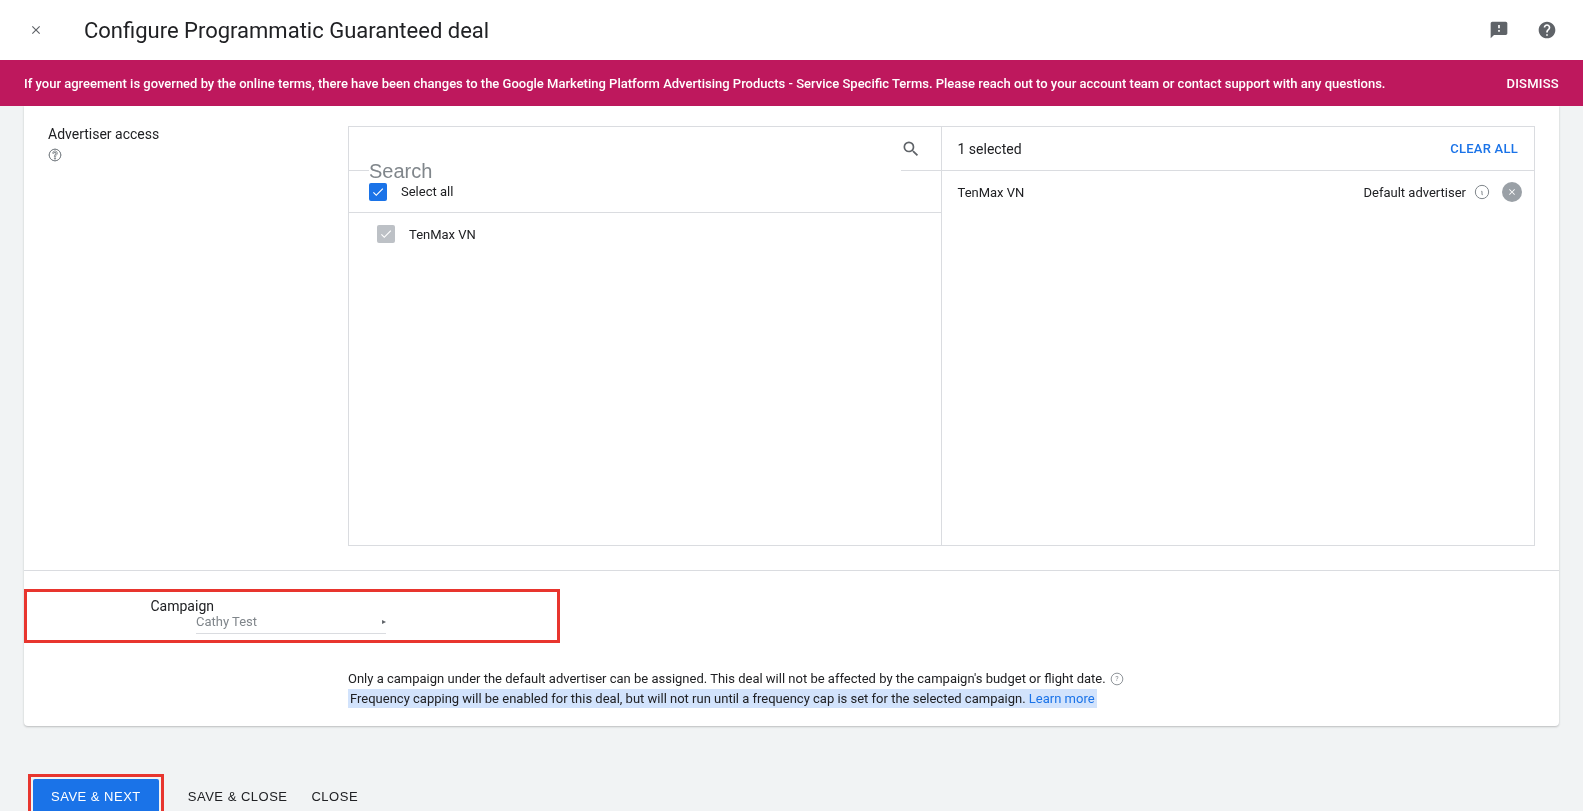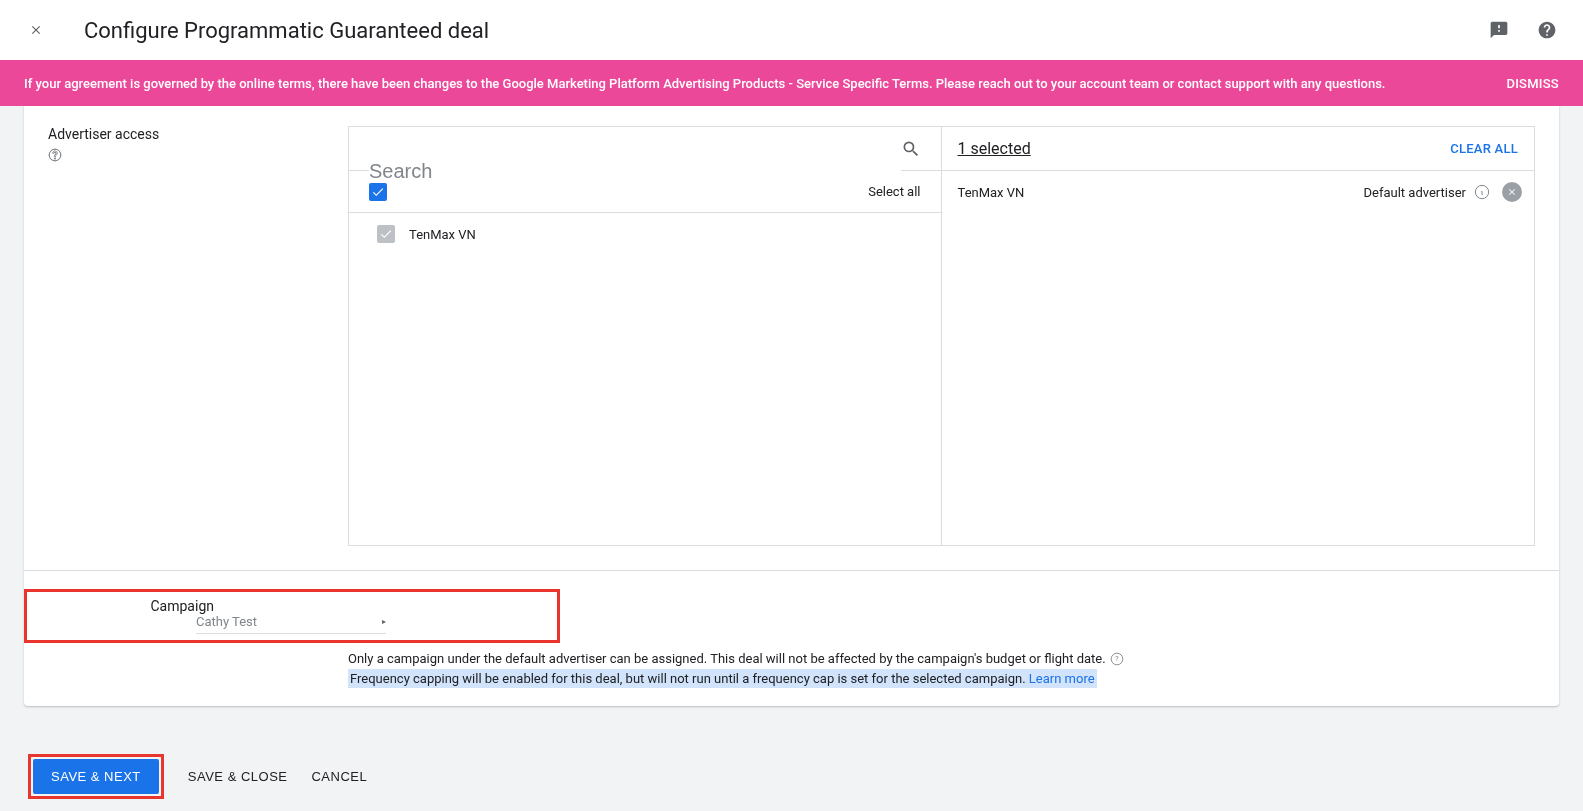--- a/index.html
+++ b/index.html
@@ -32,21 +32,21 @@
 }
 .header-icon {
   width: 24px; height: 24px;
   margin-left: 24px;
   color: #5f6368;
   display: flex; align-items: center; justify-content: center;
   cursor: pointer;
 }
 .header-icon svg { width: 20px; height: 20px; }
 .banner {
-  background: #ec4899;
+  background: #be185d;
   color: #fff;
   height: 46px;
   display: flex;
   align-items: center;
   padding: 0 24px;
   font-size: 13px;
   font-weight: 500;
 }
 .banner-text { flex: 1; }
 .banner-dismiss {
@@ -113,21 +113,20 @@
 }
 .search-input::placeholder { color: #80868b; }
 .search-icon { color: #5f6368; width: 20px; height: 20px; }
 .select-all-row {
   height: 42px;
   border-bottom: 1px solid #dadce0;
   display: flex;
   align-items: center;
   padding: 0 20px;
   gap: 14px;
-  justify-content: space-between;
 }
 .item-row {
   height: 42px;
   display: flex;
   align-items: center;
   padding: 0 20px 0 28px;
   gap: 14px;
 }
 .checkbox {
   width: 18px; height: 18px;
@@ -142,21 +141,21 @@
 .checkbox.disabled { background: #bdc1c6; }
 .checkbox.disabled svg { fill: #fff; width: 14px; height: 14px; }
 .item-label { font-size: 13px; }
 .selected-header {
   height: 44px;
   border-bottom: 1px solid #dadce0;
   display: flex;
   align-items: center;
   padding: 0 16px;
 }
-.selected-count { flex: 1; font-size: 16px; text-decoration: underline; }
+.selected-count { flex: 1; font-size: 14px; }
 .clear-all {
   color: #1a73e8;
   font-weight: 500;
   font-size: 13px;
   letter-spacing: 0.25px;
   cursor: pointer;
 }
 .selected-row {
   height: 42px;
   display: flex;
@@ -208,21 +207,21 @@
   padding-bottom: 4px;
   color: #80868b;
   font-size: 13px;
   display: flex;
   align-items: center;
   justify-content: space-between;
 }
 .caret-small { font-size: 8px; color: #5f6368; }
 .campaign-notes {
   margin-left: 300px;
-  margin-top: 8px;
+  margin-top: 28px;
 }
 .note1 {
   font-size: 13px;
   color: #202124;
   display: flex;
   align-items: center;
   gap: 4px;
   margin-bottom: 4px;
 }
 .note2 {
@@ -381,14 +380,14 @@
       </span>
     </div>
   </div>
 </div>
 
 <div class="footer">
   <span class="highlight-save">
     <button class="btn-primary">SAVE &amp; NEXT</button>
   </span>
   <button class="btn-text">SAVE &amp; CLOSE</button>
-  <button class="btn-text">CANCEL</button>
+  <button class="btn-text">CLOSE</button>
 </div>
 
 </body></html>

